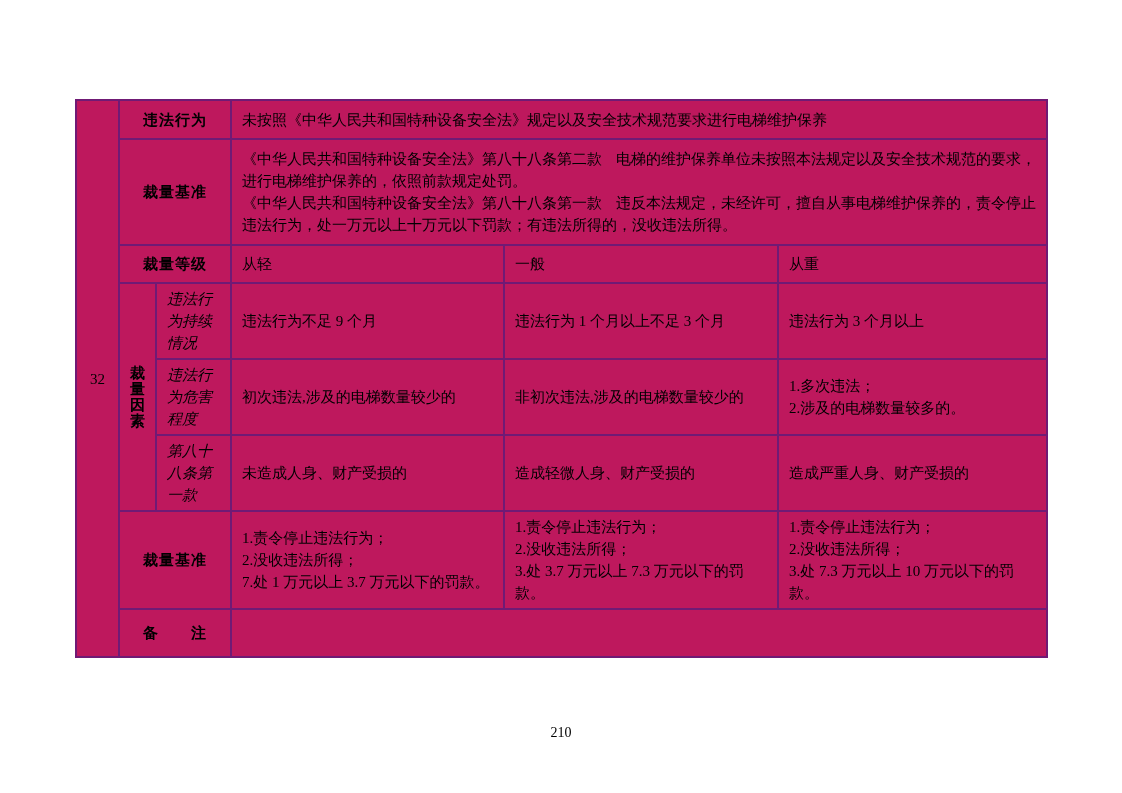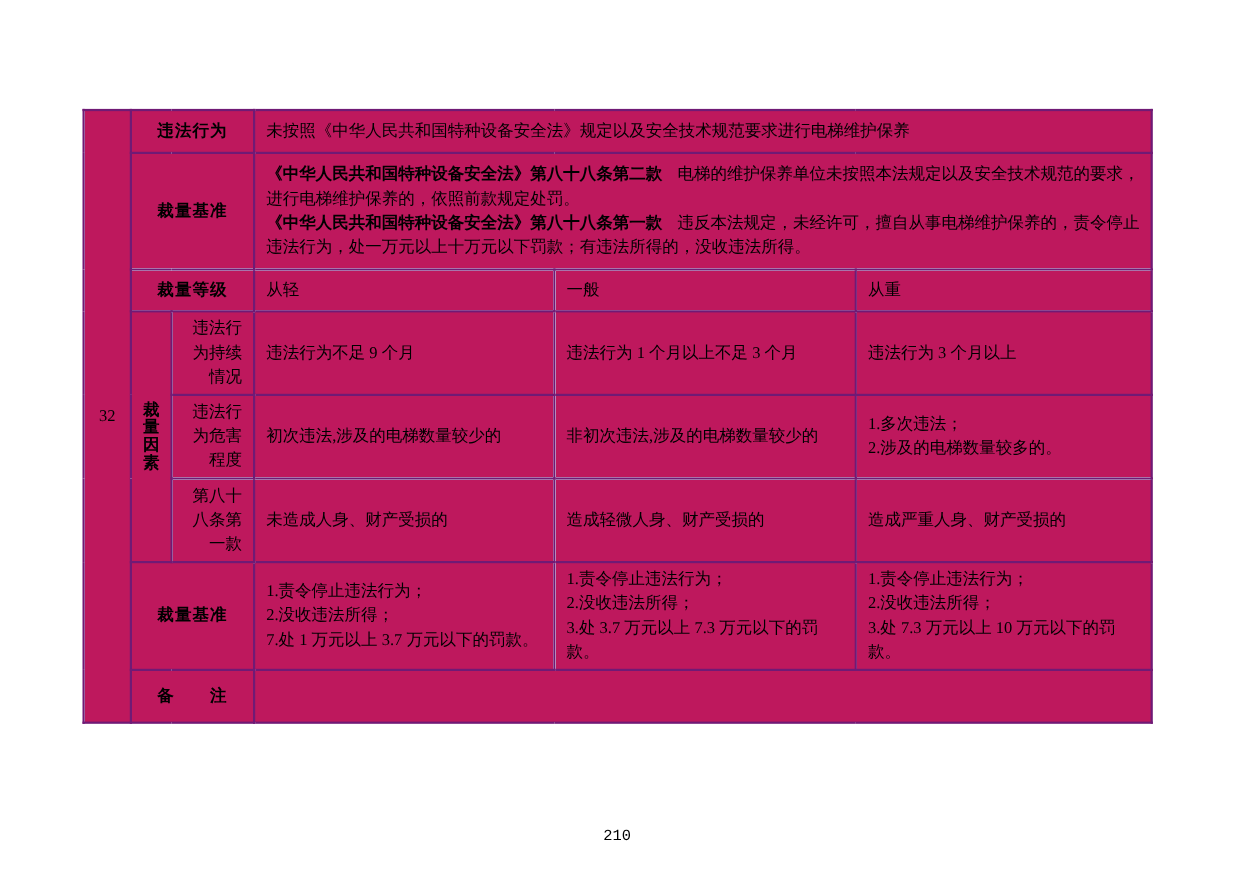--- a/index.html
+++ b/index.html
@@ -53,42 +53,43 @@
   td.vlbl div {
     width: 1em;
     margin: 0 auto;
     word-break: break-all;
     line-height: 16px;
     font-family: "Liberation Sans", "DejaVu Sans", sans-serif;
     font-weight: bold;
     font-size: 15px;
   }
   td.factor-name {
-    text-align: right;
+    text-align: left;
     padding: 4px 6px;
     letter-spacing: 0;
+    font-style: italic;
   }
   td.basis {
     padding: 5px 12px;
     text-align: left;
   }
   .cite {
     font-family: "Liberation Sans", "DejaVu Sans", sans-serif;
-    font-weight: bold;
+    font-weight: normal;
     margin-right: 14px;
     margin-top: 20px;
   }
   .page-number {
     position: absolute;
-    top: 753px;
+    top: 725px;
     left: 0;
     width: 100%;
     text-align: center;
     font-size: 14px;
-    font-family: Liberation Mono, monospace;
+    font-family: Liberation Serif, serif;
   }
 </style>
 </head>
 <body>
 
 <table class="ruling">
   <colgroup>
     <col style="width:43px">
     <col style="width:37px">
     <col style="width:75px">

